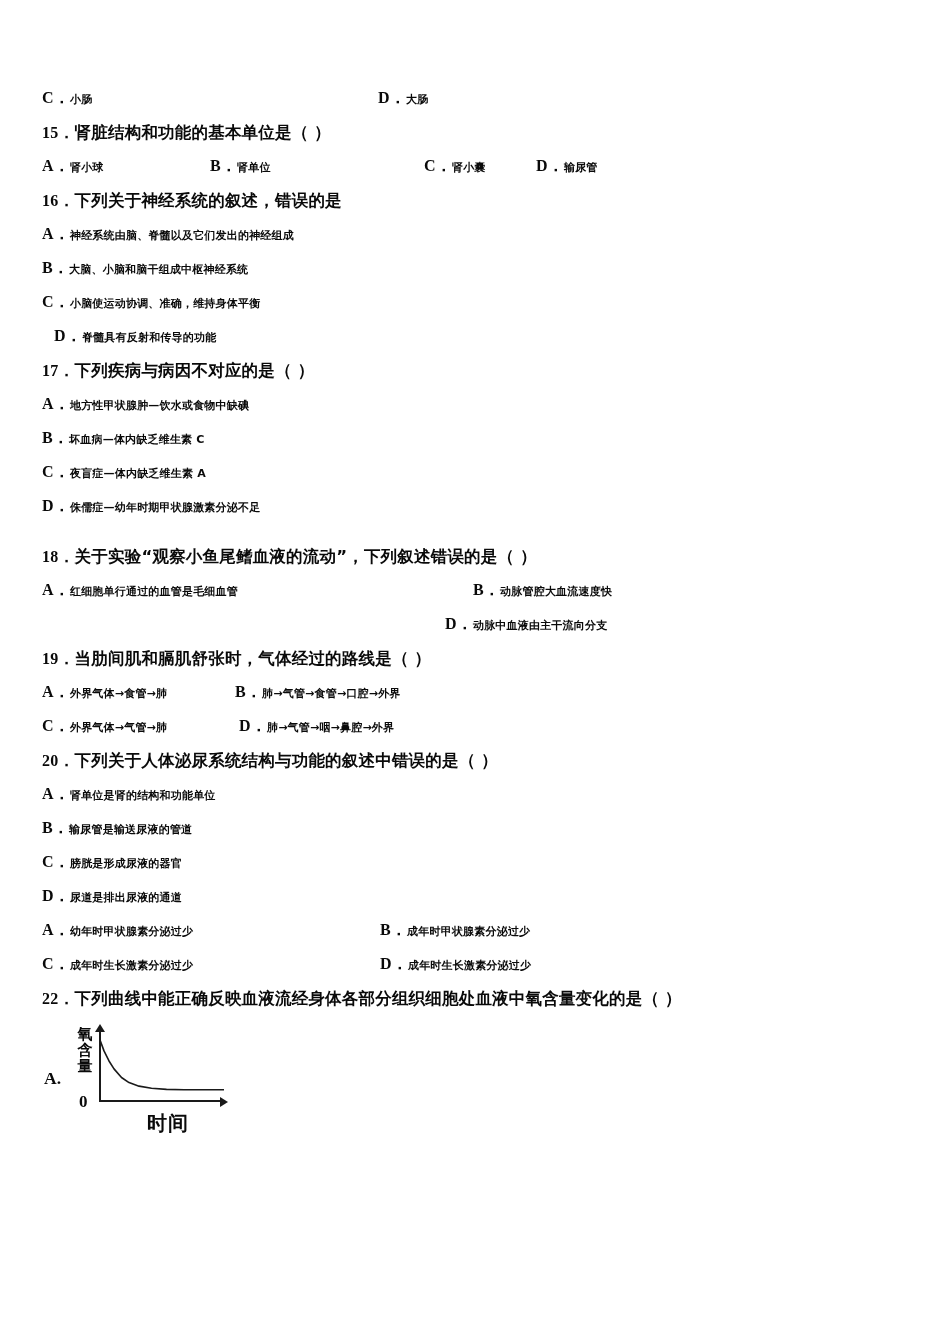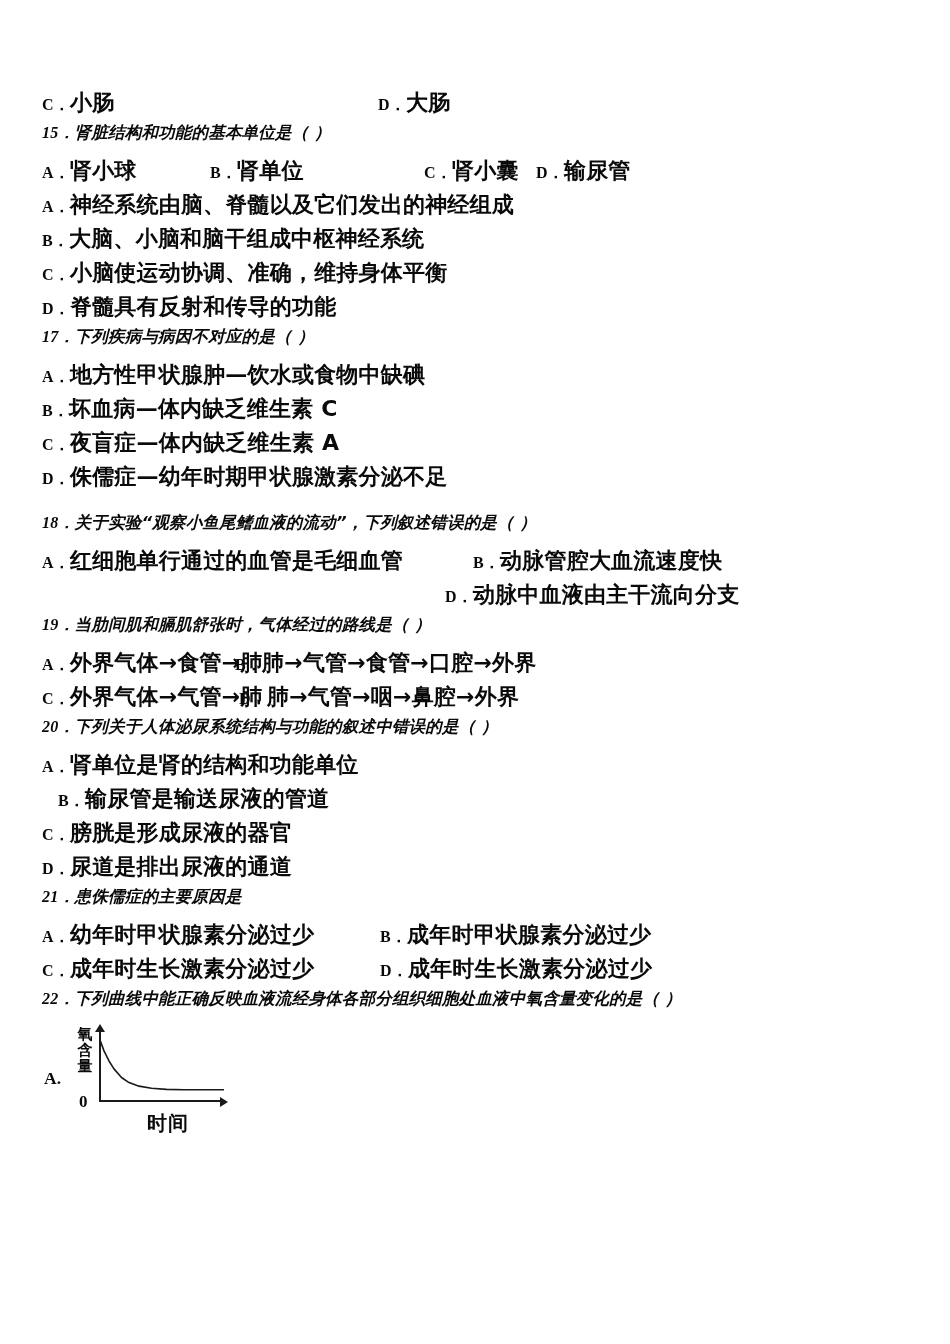--- a/index.html
+++ b/index.html
@@ -26,38 +26,37 @@
   .content {
     position: absolute;
     left: 42px;
     top: 88px;
     width: 866px;
   }
   .stem {
     margin-bottom: 0;
     font-weight: 700;
     letter-spacing: 0.2px;
-    font-style: italic;
   }
   .stem .num {
     font-family: "Liberation Serif", serif;
     font-weight: 700;
   }
   .opt {
     font-weight: 700;
     letter-spacing: 0.2px;
   }
   .lbl {
     font-family: "Liberation Serif", serif;
     font-weight: 700;
   }
   .cn {
     font-family: "DejaVu Sans", "Liberation Sans", sans-serif;
     font-weight: 700;
-    font-size: 22px;
+    font-size: 11px;
   }
   .cn-stem {
     font-family: "DejaVu Sans", "Liberation Sans", sans-serif;
     font-weight: 700;
     font-size: 16.5px;
   }
 
   
   .row {
     position: relative;
@@ -185,36 +184,41 @@
       </div>
       <div class="cell opt" style="left:334px;margin-left:48px;">
         <span class="lbl">C．</span><span class="cn">肾小囊</span>
       </div>
       <div class="cell opt" style="left:494px;">
         <span class="lbl">D．</span><span class="cn">输尿管</span>
       </div>
     </div>
 
     <div class="row">
+      <div class="cell stem" style="left:0px;">
+        <span class="num">16．</span><span class="cn-stem">下列关于神经系统的叙述，错误的是</span>
+      </div>
+    </div>
+    <div class="row">
       <div class="cell opt" style="left:0px;">
         <span class="lbl">A．</span><span class="cn">神经系统由脑、脊髓以及它们发出的神经组成</span>
       </div>
     </div>
     <div class="row">
       <div class="cell opt" style="left:0px;">
         <span class="lbl">B．</span><span class="cn">大脑、小脑和脑干组成中枢神经系统</span>
       </div>
     </div>
     <div class="row">
       <div class="cell opt" style="left:0px;">
         <span class="lbl">C．</span><span class="cn">小脑使运动协调、准确，维持身体平衡</span>
       </div>
     </div>
     <div class="row">
-      <div class="cell opt" style="left:0px;">
+      <div class="cell opt" style="left:12px;">
         <span class="lbl">D．</span><span class="cn">脊髓具有反射和传导的功能</span>
       </div>
     </div>
 
     <div class="row">
       <div class="cell stem" style="left:0px;">
         <span class="num">17．</span><span class="cn-stem">下列疾病与病因不对应的是（      ）</span>
       </div>
     </div>
     <div class="row">
@@ -285,40 +289,35 @@
       <div class="cell stem" style="left:0px;">
         <span class="num">20．</span><span class="cn-stem">下列关于人体泌尿系统结构与功能的叙述中错误的是（      ）</span>
       </div>
     </div>
     <div class="row">
       <div class="cell opt" style="left:0px;">
         <span class="lbl">A．</span><span class="cn">肾单位是肾的结构和功能单位</span>
       </div>
     </div>
     <div class="row">
-      <div class="cell opt" style="left:0px;margin-left:16px;">
+      <div class="cell opt" style="left:0px;">
         <span class="lbl">B．</span><span class="cn">输尿管是输送尿液的管道</span>
       </div>
     </div>
     <div class="row">
       <div class="cell opt" style="left:0px;">
         <span class="lbl">C．</span><span class="cn">膀胱是形成尿液的器官</span>
       </div>
     </div>
     <div class="row">
       <div class="cell opt" style="left:0px;">
         <span class="lbl">D．</span><span class="cn">尿道是排出尿液的通道</span>
       </div>
     </div>
 
-    <div class="row">
-      <div class="cell stem" style="left:0px;">
-        <span class="num">21．</span><span class="cn-stem">患侏儒症的主要原因是</span>
-      </div>
-    </div>
     <div class="row">
       <div class="cell opt" style="left:0px;text-align:right;">
         <span class="lbl">A．</span><span class="cn">幼年时甲状腺素分泌过少</span>
       </div>
       <div class="cell opt" style="left:338px;">
         <span class="lbl">B．</span><span class="cn">成年时甲状腺素分泌过少</span>
       </div>
     </div>
     <div class="row">
       <div class="cell opt" style="left:0px;">

